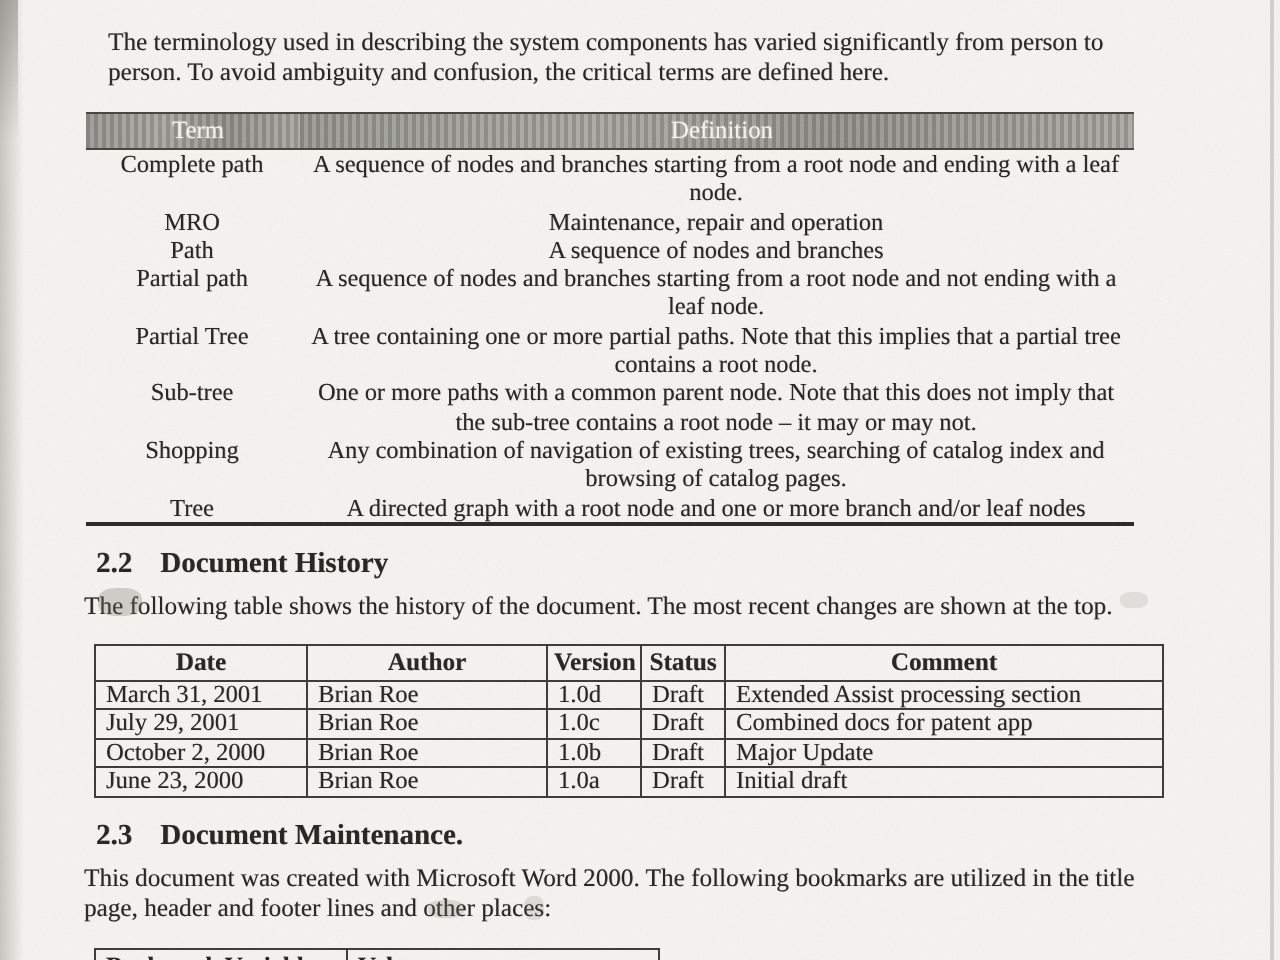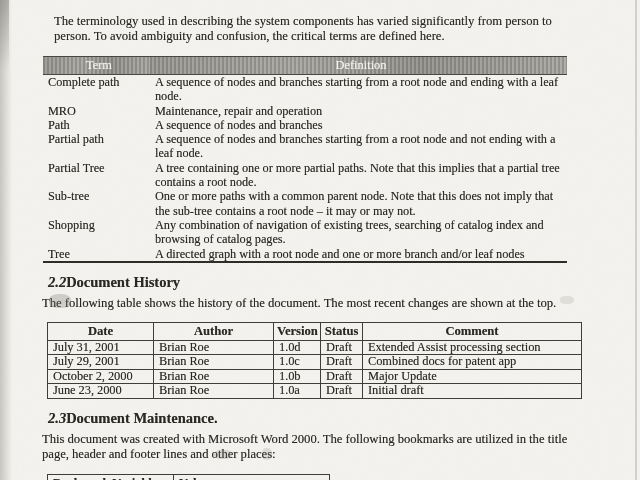--- a/index.html
+++ b/index.html
@@ -41,26 +41,26 @@
     background:
       repeating-linear-gradient(90deg,rgba(60,58,52,.18) 0 2px,rgba(255,255,255,.10) 2px 4px),
       linear-gradient(90deg,#94938d,#a4a39d 35%,#8f8e88 65%,#a5a49e);
     background-color:var(--terms-header-bg);
     color:var(--terms-header-ink);
     font-weight:normal;font-size:12.4px;text-align:center;
     padding:1px 0 1px 5px;height:13px;
     border-top:1px solid #46443f;border-bottom:1px solid #46443f;
     text-shadow:0 0 1px rgba(255,255,255,.6);
   }
-  .terms-table td{vertical-align:top;font-size:12.2px;line-height:14.3px;padding:0 6px 0 5px;}
+  .terms-table td{vertical-align:top;font-size:12.2px;line-height:14.3px;padding:0 6px 0 5px;text-align:center;}
   .terms-table td:first-child{padding-left:5px;}
 
   
   .sect{font-size:14.5px;font-weight:bold;margin:11px 0 0 6px;line-height:16px;}
-  .sect .num{margin-right:0;font-style:italic;}
+  .sect .num{margin-right:14px;}
   .sect-para{margin:6px 0 0 0;width:548px;font-size:12.6px;line-height:15px;}
 
   
   .hist-table{border-collapse:collapse;table-layout:fixed;width:535px;margin:11px 0 0 5px;
     border:1.5px solid #34322d;}
   .hist-table th{font-size:12.6px;font-weight:bold;text-align:center;padding:1px 3px;height:15px;
     border:1px solid var(--rule);}
   .hist-table td{font-size:12.3px;line-height:12.5px;padding:0 5px 1px 5px;height:12.5px;
     border:1px solid var(--rule);white-space:nowrap;overflow:hidden;}
   .hist-table col.h-date{width:106px;}
@@ -148,21 +148,21 @@
       <tr>
         <th>Date</th>
         <th>Author</th>
         <th>Version</th>
         <th>Status</th>
         <th>Comment</th>
       </tr>
     </thead>
     <tbody>
         <tr>
-          <td>July 31, 2001</td>
+          <td>March 31, 2001</td>
           <td>Brian Roe</td>
           <td>1.0d</td>
           <td>Draft</td>
           <td>Extended Assist processing section</td>
         </tr>
         <tr>
           <td>July 29, 2001</td>
           <td>Brian Roe</td>
           <td>1.0c</td>
           <td>Draft</td>

